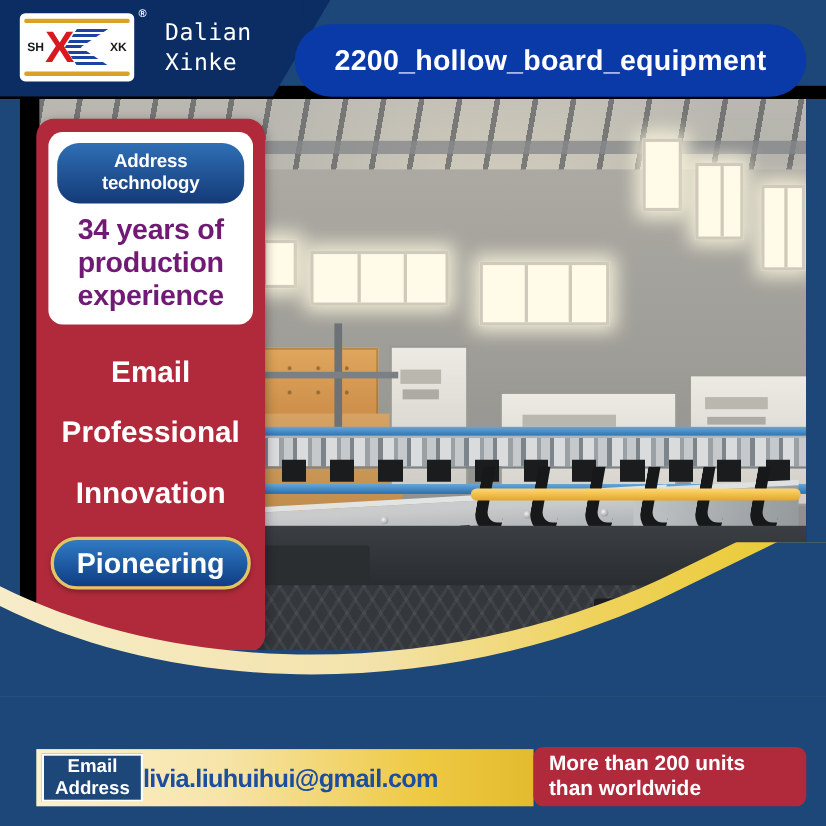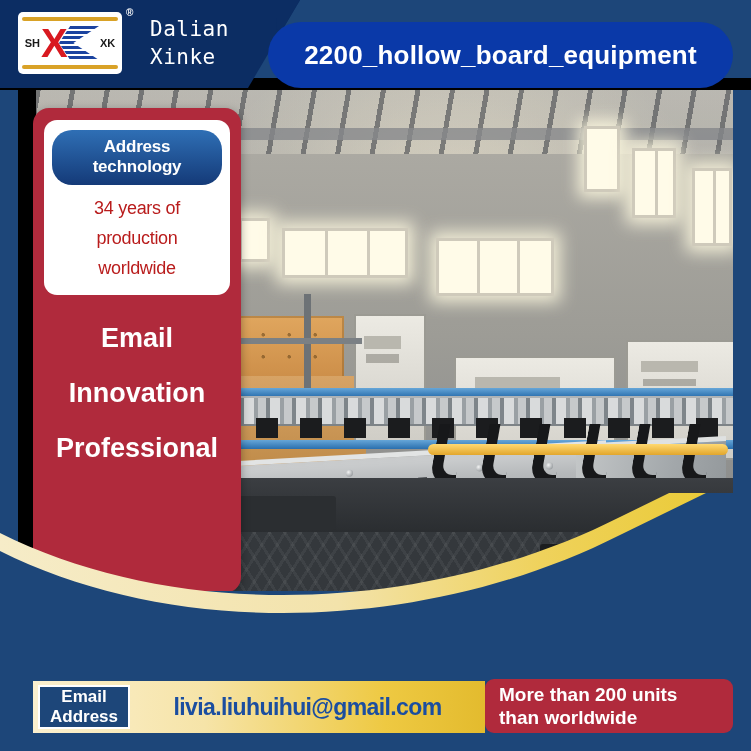--- a/index.html
+++ b/index.html
@@ -167,21 +167,21 @@
   .white-card{
     margin-top:12px;width:186px;border-radius:13px;background:#fff;
     padding:10px 8px 12px;text-align:center;
   }
   .mt-pill{
     display:inline-block;padding:7px 16px 8px;border-radius:20px;
     background:linear-gradient(#2f6fb5,#143a78);
     color:#fff;font-size:17px;font-weight:bold;letter-spacing:-.2px;
   }
   .years{
-    margin-top:8px;color:#b91c1c;font-size:18px;font-weight:normal;
+    margin-top:8px;color:#701a75;font-size:26px;font-weight:bold;
     line-height:30px;letter-spacing:-.3px;
   }
   .slogan{margin-top:16px;text-align:center;}
   .slogan div{color:#fff;font-size:27px;font-weight:bold;line-height:55px;}
   .pioneer{
     margin-top:12px;width:182px;height:48px;border-radius:26px;
     background:linear-gradient(#2f7bc4,#0f3d84);
     border:3px solid #e3c463;
     display:flex;align-items:center;justify-content:center;
     color:#fff;font-size:26px;font-weight:bold;
@@ -208,21 +208,21 @@
     position:absolute;left:33px;bottom:18px;width:452px;height:52px;
     background:linear-gradient(90deg,#fbf0cf 0%,#f6e4a8 38%,#eec942 78%,#e3bb2e 100%);
     display:flex;align-items:center;
   }
   .email-tag{
     margin-left:5px;width:92px;height:44px;background:#1d4679;border:2px solid #fff;
     color:#fff;font-size:17px;font-weight:bold;line-height:20px;
     display:flex;flex-direction:column;align-items:center;justify-content:center;
   }
   .email-val{
-    flex:1;text-align:center;color:#1b4ea0;font-size:23px;font-weight:bold;letter-spacing:-.6px;
+    flex:1;text-align:left;color:#1b4ea0;font-size:23px;font-weight:bold;letter-spacing:-.6px;
   }
   .units-badge{
     position:absolute;right:18px;bottom:18px;width:248px;height:54px;
     background:#b02a3c;border-radius:9px;
     display:flex;flex-direction:column;justify-content:center;padding-left:14px;
     color:#fff;font-size:19px;font-weight:bold;line-height:23px;
   }
 </style>
 </head>
 <body>
@@ -368,28 +368,29 @@
   </div>
 
   <div class="title-pill">2200_hollow_board_equipment</div>
 
   <div class="red-panel">
     <div class="white-card">
       <span class="mt-pill">Address technology</span>
       <div class="years">
         <div>34 years of</div>
         <div>production</div>
-        <div>worldwide</div>
+        <div>experience</div>
       </div>
     </div>
     <div class="slogan">
       <div>Email</div>
+      <div>Professional</div>
       <div>Innovation</div>
-      <div>Professional</div>
     </div>
+    <div class="pioneer">Pioneering</div>
   </div>
 
   <div class="footer-blue"></div>
 
   <svg class="wave" viewBox="0 0 751 140" preserveAspectRatio="none">
     <defs>
       <linearGradient id="wg" x1="0" y1="0" x2="1" y2="0">
         <stop offset="0%" stop-color="#f6ecc8"></stop>
         <stop offset="45%" stop-color="#f3e3ab"></stop>
         <stop offset="72%" stop-color="#efd25c"></stop>

